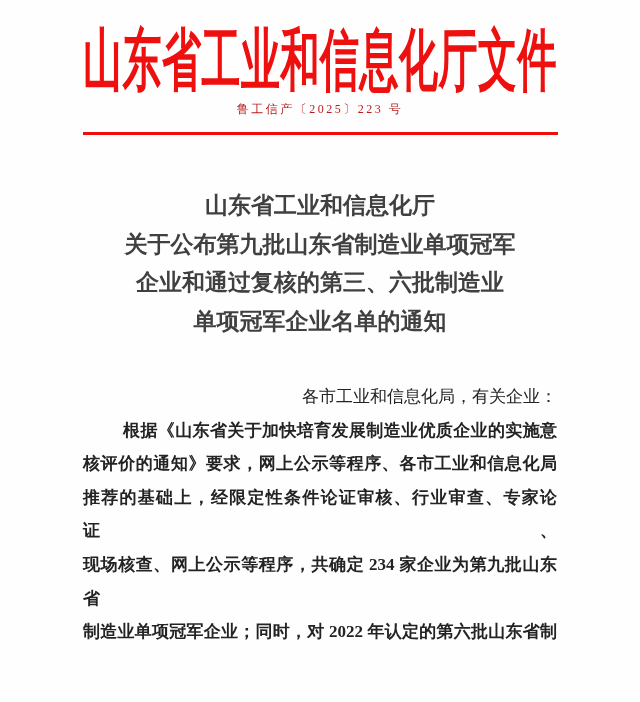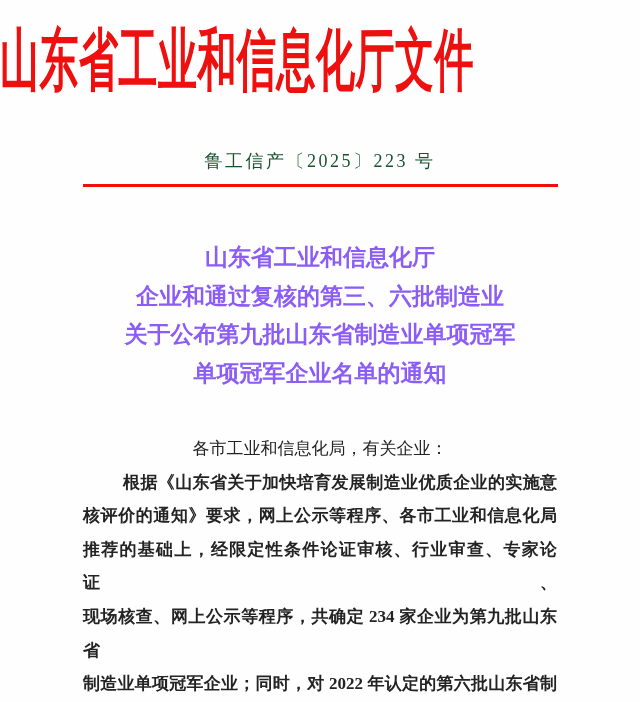--- a/index.html
+++ b/index.html
@@ -13,75 +13,75 @@
     width:640px;height:702px;overflow:hidden;
     background:#fefefe;
     font-family:"Liberation Serif","DejaVu Serif",serif;
     color:var(--ink);
   }
   .doc-page{width:640px;height:702px;position:relative;background:#fefefe;}
 
   
   .banner-wrap{
     margin-top:24px;height:74px;
-    display:flex;align-items:center;justify-content:flex-start;
+    display:flex;align-items:center;justify-content:center;
   }
   .banner-text{
     font-size:39px;font-weight:700;color:var(--red);
     letter-spacing:0.5px;white-space:nowrap;
     transform:scaleY(1.73);transform-origin:center;
   }
 
   
   .doc-no{
-    margin-top:52px;line-height:22px;
-    text-align:center;font-size:18px;letter-spacing:2.5px;
-    color:#14532d;
+    line-height:22px;
+    text-align:center;font-size:12px;letter-spacing:2.5px;
+    color:#b91c1c;
   }
 
   
   .red-rule{
     width:475px;height:3px;margin:12px auto 0;
     background:var(--rule-red);
   }
 
   
   .title-block{
     margin-top:52px;text-align:center;
     font-size:23px;font-weight:700;line-height:38.5px;
-    color:#8b5cf6;
+    color:#404040;
   }
 
   
   .body-block{
     margin:39px 83px 0;
     font-size:17px;line-height:33.6px;
     color:#232323;
   }
-  .salutation{text-align:center;}
+  .salutation{text-align:right;}
   .bline{text-align:justify;text-align-last:justify;font-weight:bold;}
   .indent{padding-left:40px;}
 </style>
 </head>
 <body>
 
 <div class="doc-page">
 
   <div class="banner-wrap">
     <div class="banner-text">山东省工业和信息化厅文件</div>
   </div>
 
   <div class="doc-no">鲁工信产〔2025〕223 号</div>
 
   <div class="red-rule"></div>
 
   <div class="title-block">
     <div>山东省工业和信息化厅</div>
+    <div>关于公布第九批山东省制造业单项冠军</div>
     <div>企业和通过复核的第三、六批制造业</div>
-    <div>关于公布第九批山东省制造业单项冠军</div>
     <div>单项冠军企业名单的通知</div>
   </div>
 
   <div class="body-block">
     <div class="salutation">各市工业和信息化局，有关企业：</div>
     <div class="bline indent">根据《山东省关于加快培育发展制造业优质企业的实施意</div>
     <div class="bline">核评价的通知》要求，网上公示等程序、各市工业和信息化局</div>
     <div class="bline">推荐的基础上，经限定性条件论证审核、行业审查、专家论证、</div>
     <div class="bline">现场核查、网上公示等程序，共确定 234 家企业为第九批山东省</div>
     <div class="bline">制造业单项冠军企业；同时，对 2022 年认定的第六批山东省制</div>

